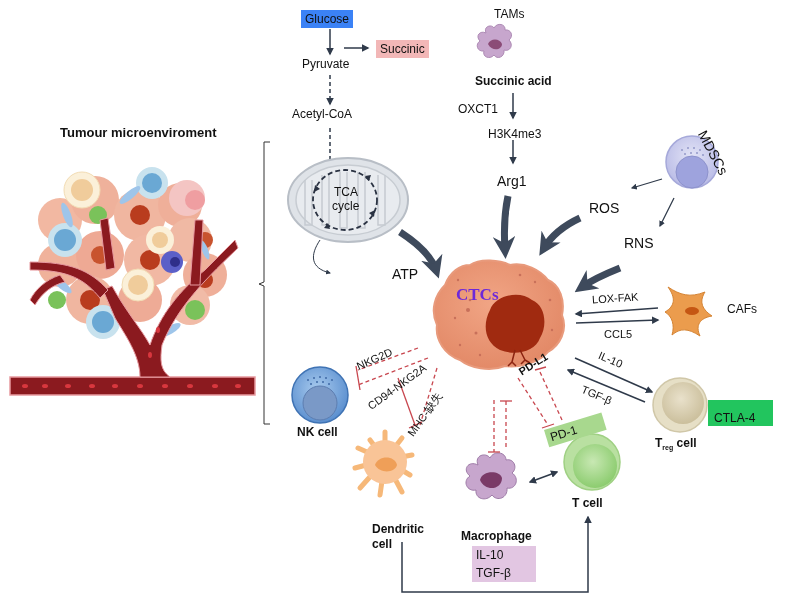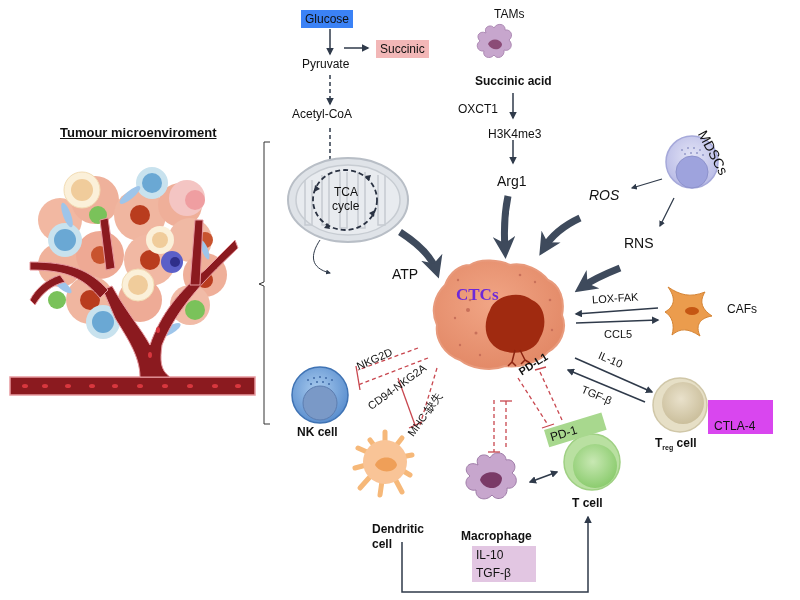--- a/index.html
+++ b/index.html
@@ -3,21 +3,21 @@
 <meta charset="utf-8">
 <style>
   html, body { margin: 0; padding: 0; background: #ffffff; }
   body { width: 800px; height: 600px; position: relative; overflow: hidden;
          font-family: "Liberation Sans", "DejaVu Sans", sans-serif; color: #111; }
   svg.stage { position: absolute; left: 0; top: 0; }
   .lbl { position: absolute; white-space: nowrap; font-size: 12px; color: #111; line-height: 1; }
   .box { position: absolute; white-space: nowrap; font-size: 12px; line-height: 1; padding: 3px 4px; }
   .bold { font-weight: bold; }
   .big { font-size: 14px; }
-  .title { font-size: 13px; font-weight: bold; text-decoration: underline; }
+  .title { font-size: 13px; font-weight: bold; }
   .ctc { font-family: "Liberation Serif", "DejaVu Serif", serif; font-weight: bold; font-size: 17px; color: #6d28d9; }
 </style>
 </head>
 <body>
 
 <svg class="stage" width="800" height="600" viewBox="0 0 800 600" xmlns="http://www.w3.org/2000/svg">
   <defs>
     <marker id="ah" viewBox="0 0 10 10" refX="8" refY="5" markerWidth="6" markerHeight="6" orient="auto-start-reverse">
       <path d="M0,0 L10,5 L0,10 z" fill="#2f3a4a"></path>
     </marker>
@@ -286,33 +286,33 @@
 <div class="lbl" style="left:332px;top:200px;">cycle</div>
 <div class="lbl big" style="left:344px;top:267px;margin-left:48px;">ATP</div>
 
 <div class="lbl" style="left:494px;top:8px;">TAMs</div>
 <div class="lbl" style="left:475px;top:75px;font-weight:bold;">Succinic acid</div>
 <div class="lbl" style="left:458px;top:103px;">OXCT1</div>
 <div class="lbl" style="left:488px;top:128px;">H3K4me3</div>
 <div class="lbl big" style="left:497px;top:174px;">Arg1</div>
 
 <div class="lbl big" style="left:708px;top:128px;transform:rotate(62deg);transform-origin:left top;">MDSCs</div>
-<div class="lbl big" style="left:589px;top:188px;font-style:italic;">ROS</div>
+<div class="lbl big" style="left:589px;top:201px;">ROS</div>
 <div class="lbl big" style="left:624px;top:236px;">RNS</div>
 
 <div class="lbl ctc" style="left:456px;top:286px;">CTCs</div>
 <div class="lbl bold" style="left:517px;top:368px;font-size:11px;transform:rotate(-32deg);transform-origin:left top;">PD-L1</div>
 
 <div class="lbl" style="left:592px;top:293px;font-size:11px;transform:rotate(-4deg);">LOX-FAK</div>
 <div class="lbl" style="left:604px;top:329px;font-size:11px;">CCL5</div>
 <div class="lbl" style="left:727px;top:303px;">CAFs</div>
 
 <div class="lbl" style="left:601px;top:350px;font-size:11px;transform:rotate(23deg);transform-origin:left top;">IL-10</div>
 <div class="lbl" style="left:584px;top:384px;font-size:11px;transform:rotate(23deg);transform-origin:left top;">TGF-β</div>
-<div class="box" style="left:708px;top:400px;background:#d946ef;padding:20px 18px 2px 6px;">CTLA-4</div>
+<div class="box" style="left:708px;top:400px;background:#22c55e;padding:12px 18px 2px 6px;">CTLA-4</div>
 <div class="lbl bold" style="left:655px;top:437px;"><span>T</span><sub style="font-size:7px;">reg</sub><span> cell</span></div>
 
 <div class="lbl" style="left:355px;top:362px;font-size:11px;transform:rotate(-24deg);transform-origin:left top;">NKG2D</div>
 <div class="lbl" style="left:366px;top:403px;font-size:11px;transform:rotate(-36deg);transform-origin:left top;">CD94-NKG2A</div>
 <div class="lbl" style="left:406px;top:432px;font-size:11px;transform:rotate(-55deg);transform-origin:left top;">MHC-缺失</div>
 <div class="lbl bold" style="left:297px;top:426px;">NK cell</div>
 
 <div class="lbl bold" style="left:372px;top:523px;">Dendritic</div>
 <div class="lbl bold" style="left:372px;top:538px;">cell</div>
 <div class="lbl bold" style="left:461px;top:530px;">Macrophage</div>

